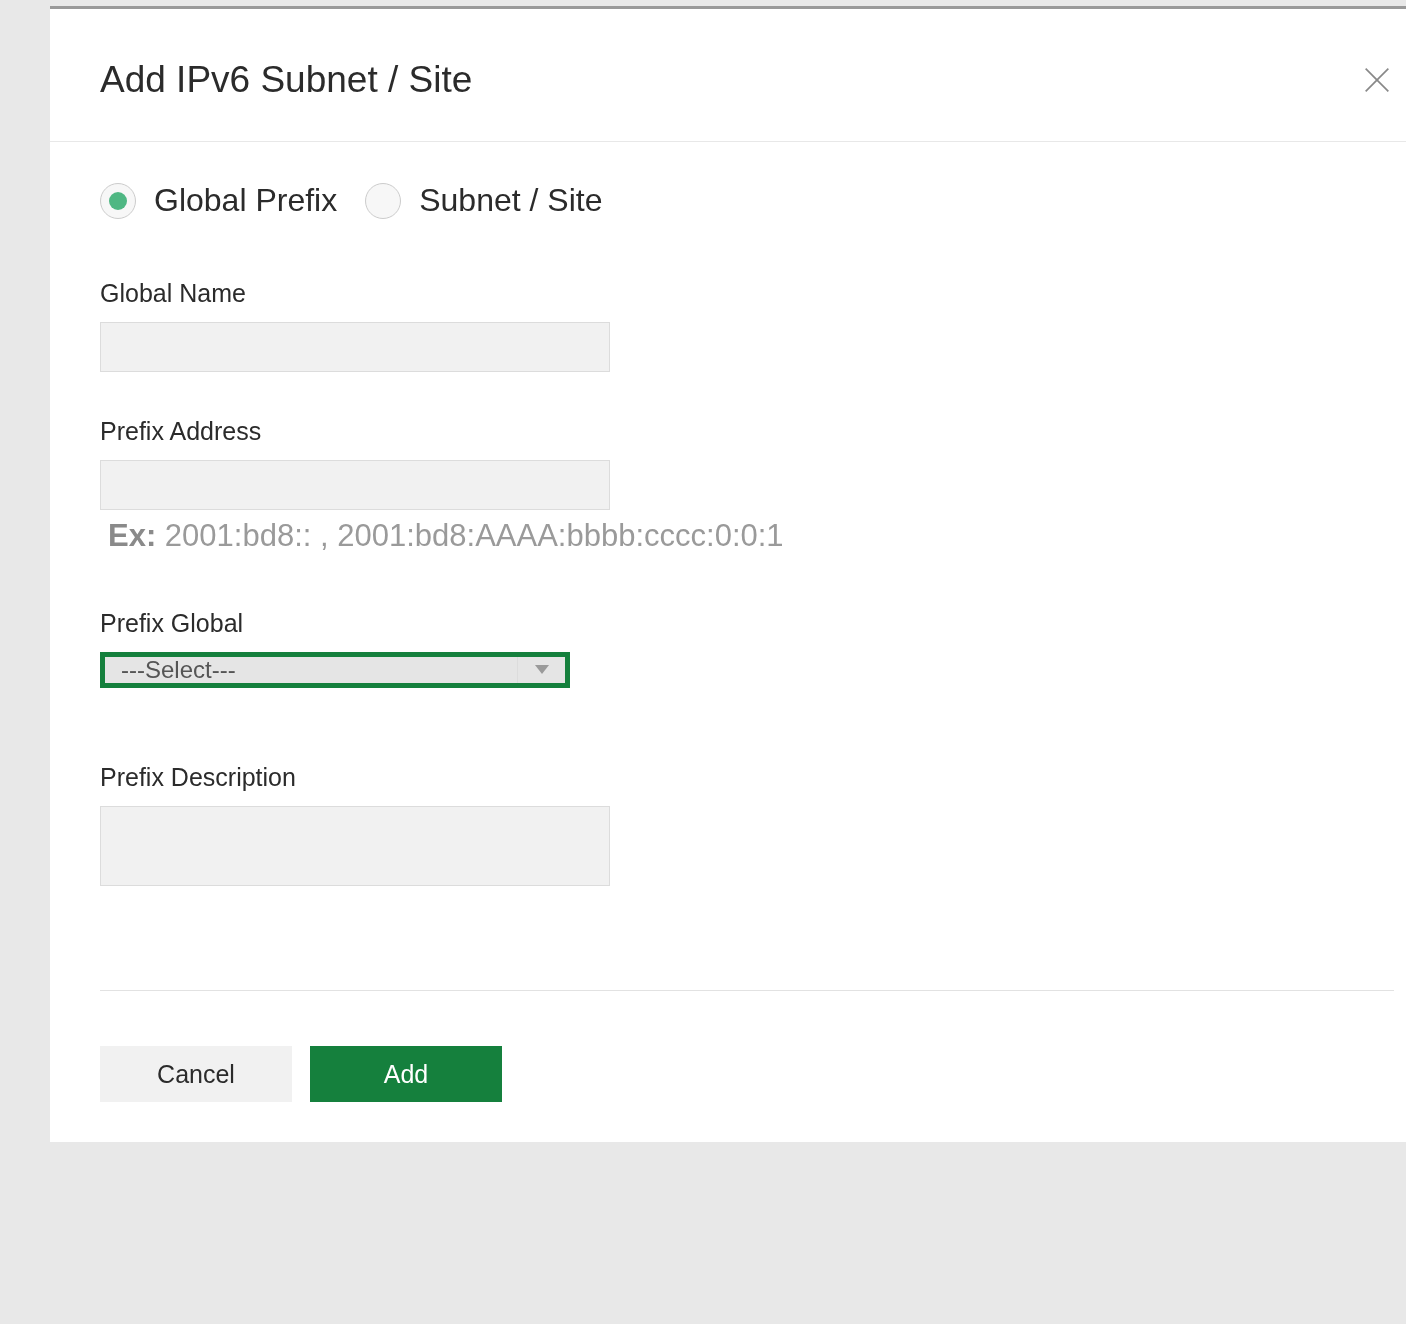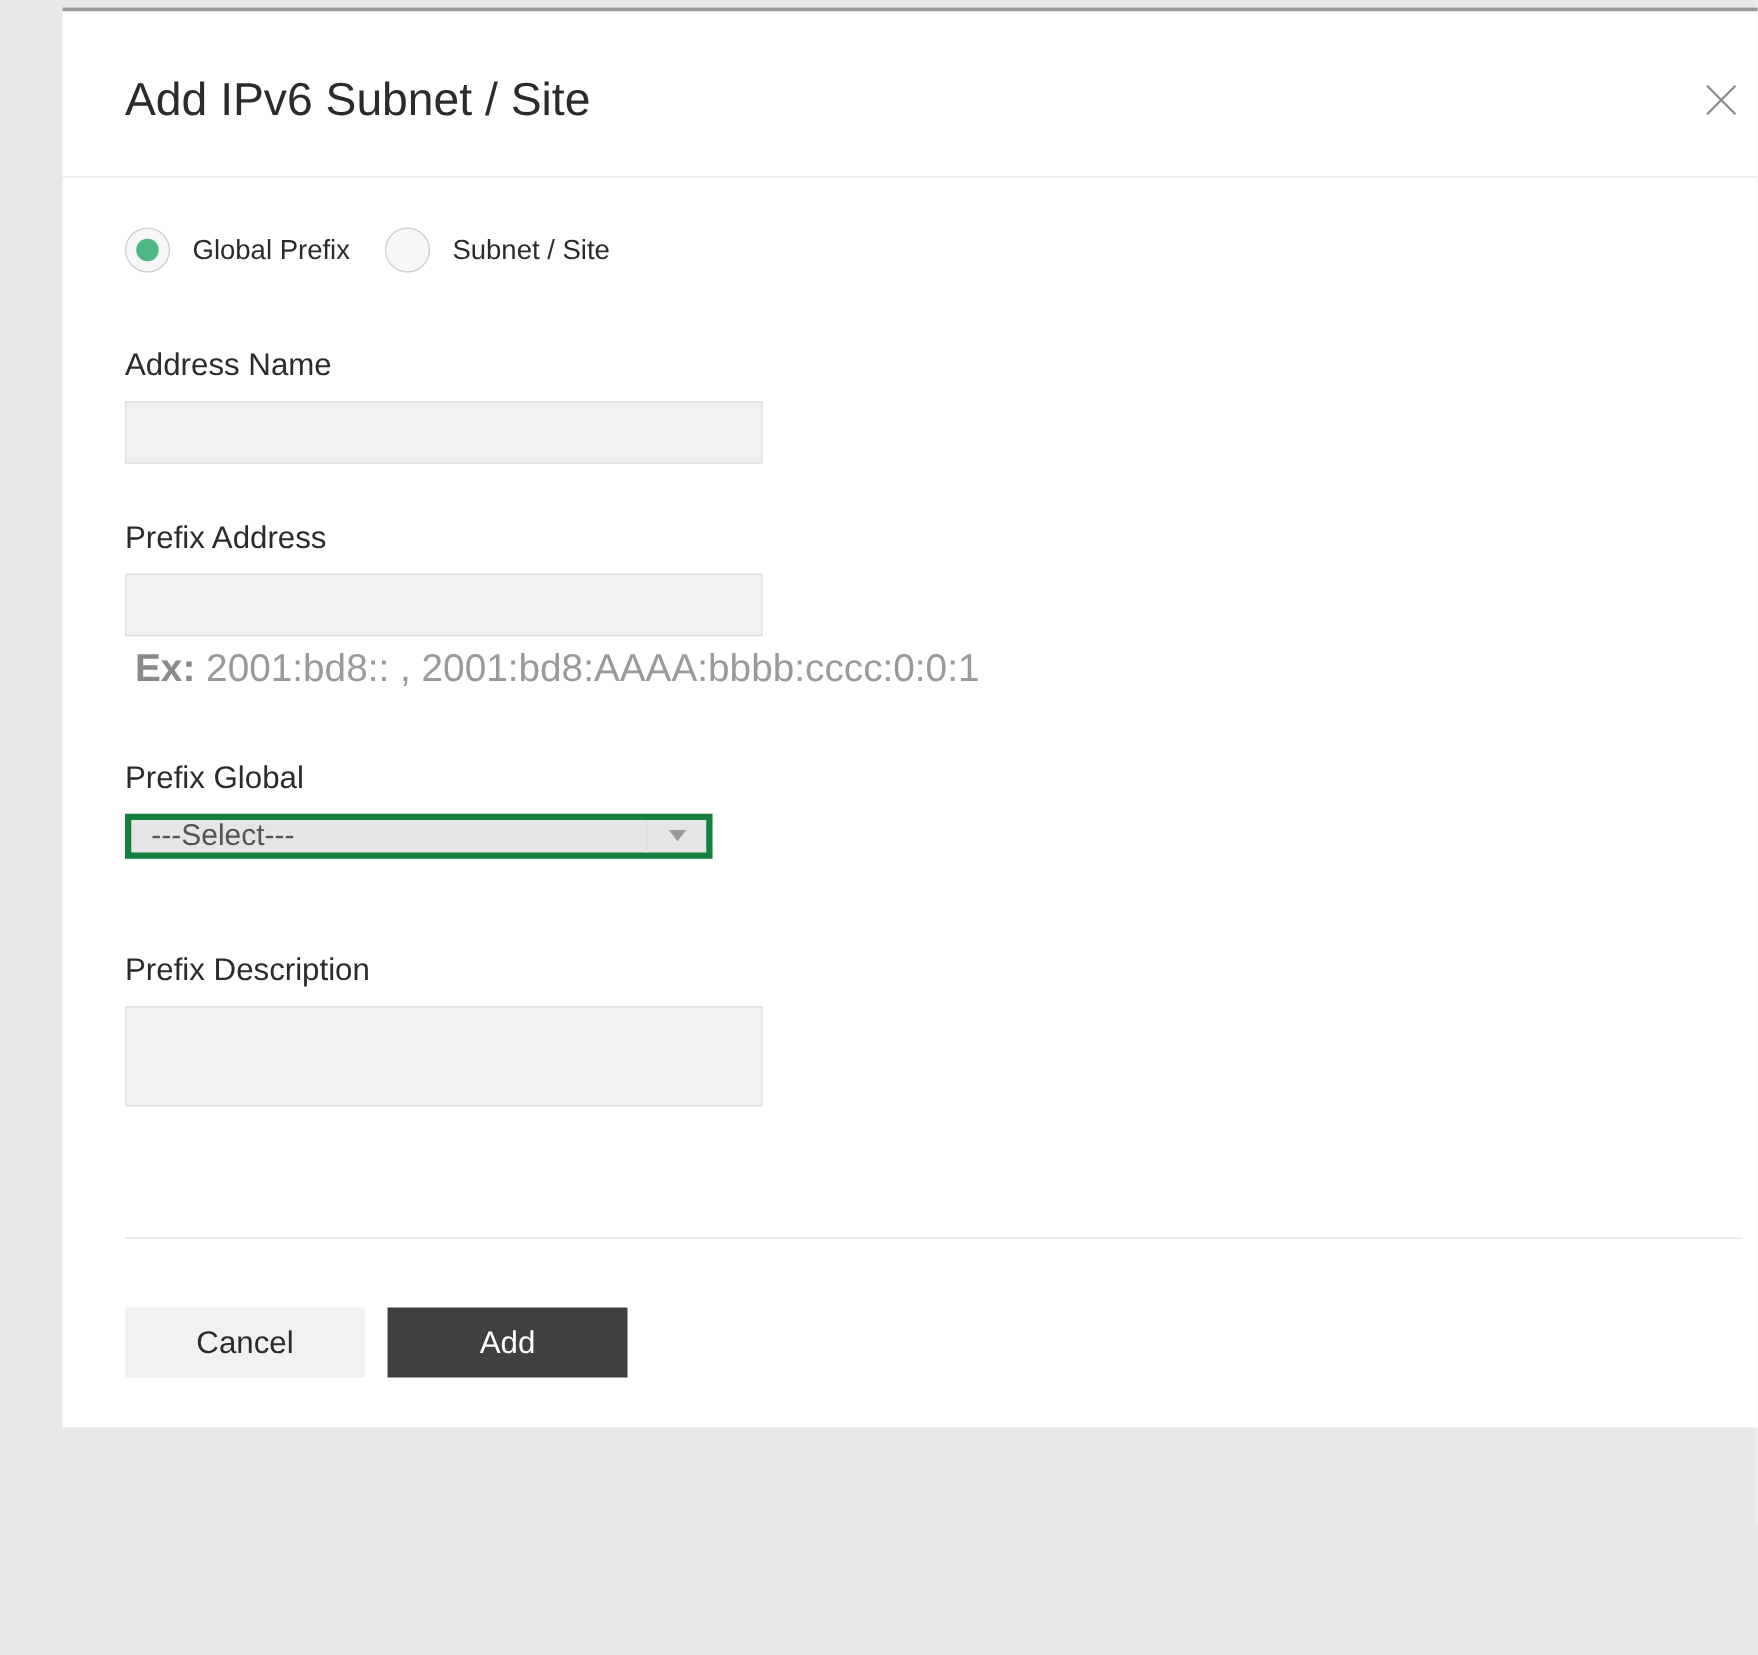--- a/index.html
+++ b/index.html
@@ -58,21 +58,21 @@
       justify-content: center;
       cursor: pointer;
     }
     .radio-inner {
       width: 18px;
       height: 18px;
       border-radius: 50%;
       background: #4fb783;
     }
     .radio-label {
-      font-size: 22px;
+      font-size: 32px;
       color: #2b2b2b;
       margin-right: 10px;
     }
     .form-field {
       margin-bottom: 45px;
     }
     .form-field.with-hint { margin-bottom: 55px; }
     .field-label {
       font-size: 25px;
       color: #2b2b2b;
@@ -144,21 +144,21 @@
       cursor: pointer;
       display: flex;
       align-items: center;
       justify-content: center;
     }
     .btn-secondary {
       background: #f1f1f1;
       color: #2b2b2b;
     }
     .btn-primary {
-      background: #404040;
+      background: #15803d;
       color: #fff;
     }
   </style>
 </head>
 <body>
 
 <div class="dialog">
   <div class="dialog-header">
     <h1 class="dialog-title">Add IPv6 Subnet / Site</h1>
     <div class="close-btn">
@@ -175,21 +175,21 @@
       <div class="radio-outer">
         <div class="radio-inner"></div>
       </div>
       <span class="radio-label">Global Prefix</span>
 
       <div class="radio-outer"></div>
       <span class="radio-label">Subnet / Site</span>
     </div>
 
     <div class="form-field">
-      <label class="field-label">Address Name</label>
+      <label class="field-label">Global Name</label>
       <input type="text" class="text-input" value="" style="">
     </div>
 
     <div class="form-field with-hint">
       <label class="field-label">Prefix Address</label>
       <input type="text" class="text-input" value="" style="">
       <div class="hint">
         <span class="ex-label">Ex:</span><span> 2001:bd8:: , 2001:bd8:AAAA:bbbb:cccc:0:0:1</span>
       </div>
     </div>

